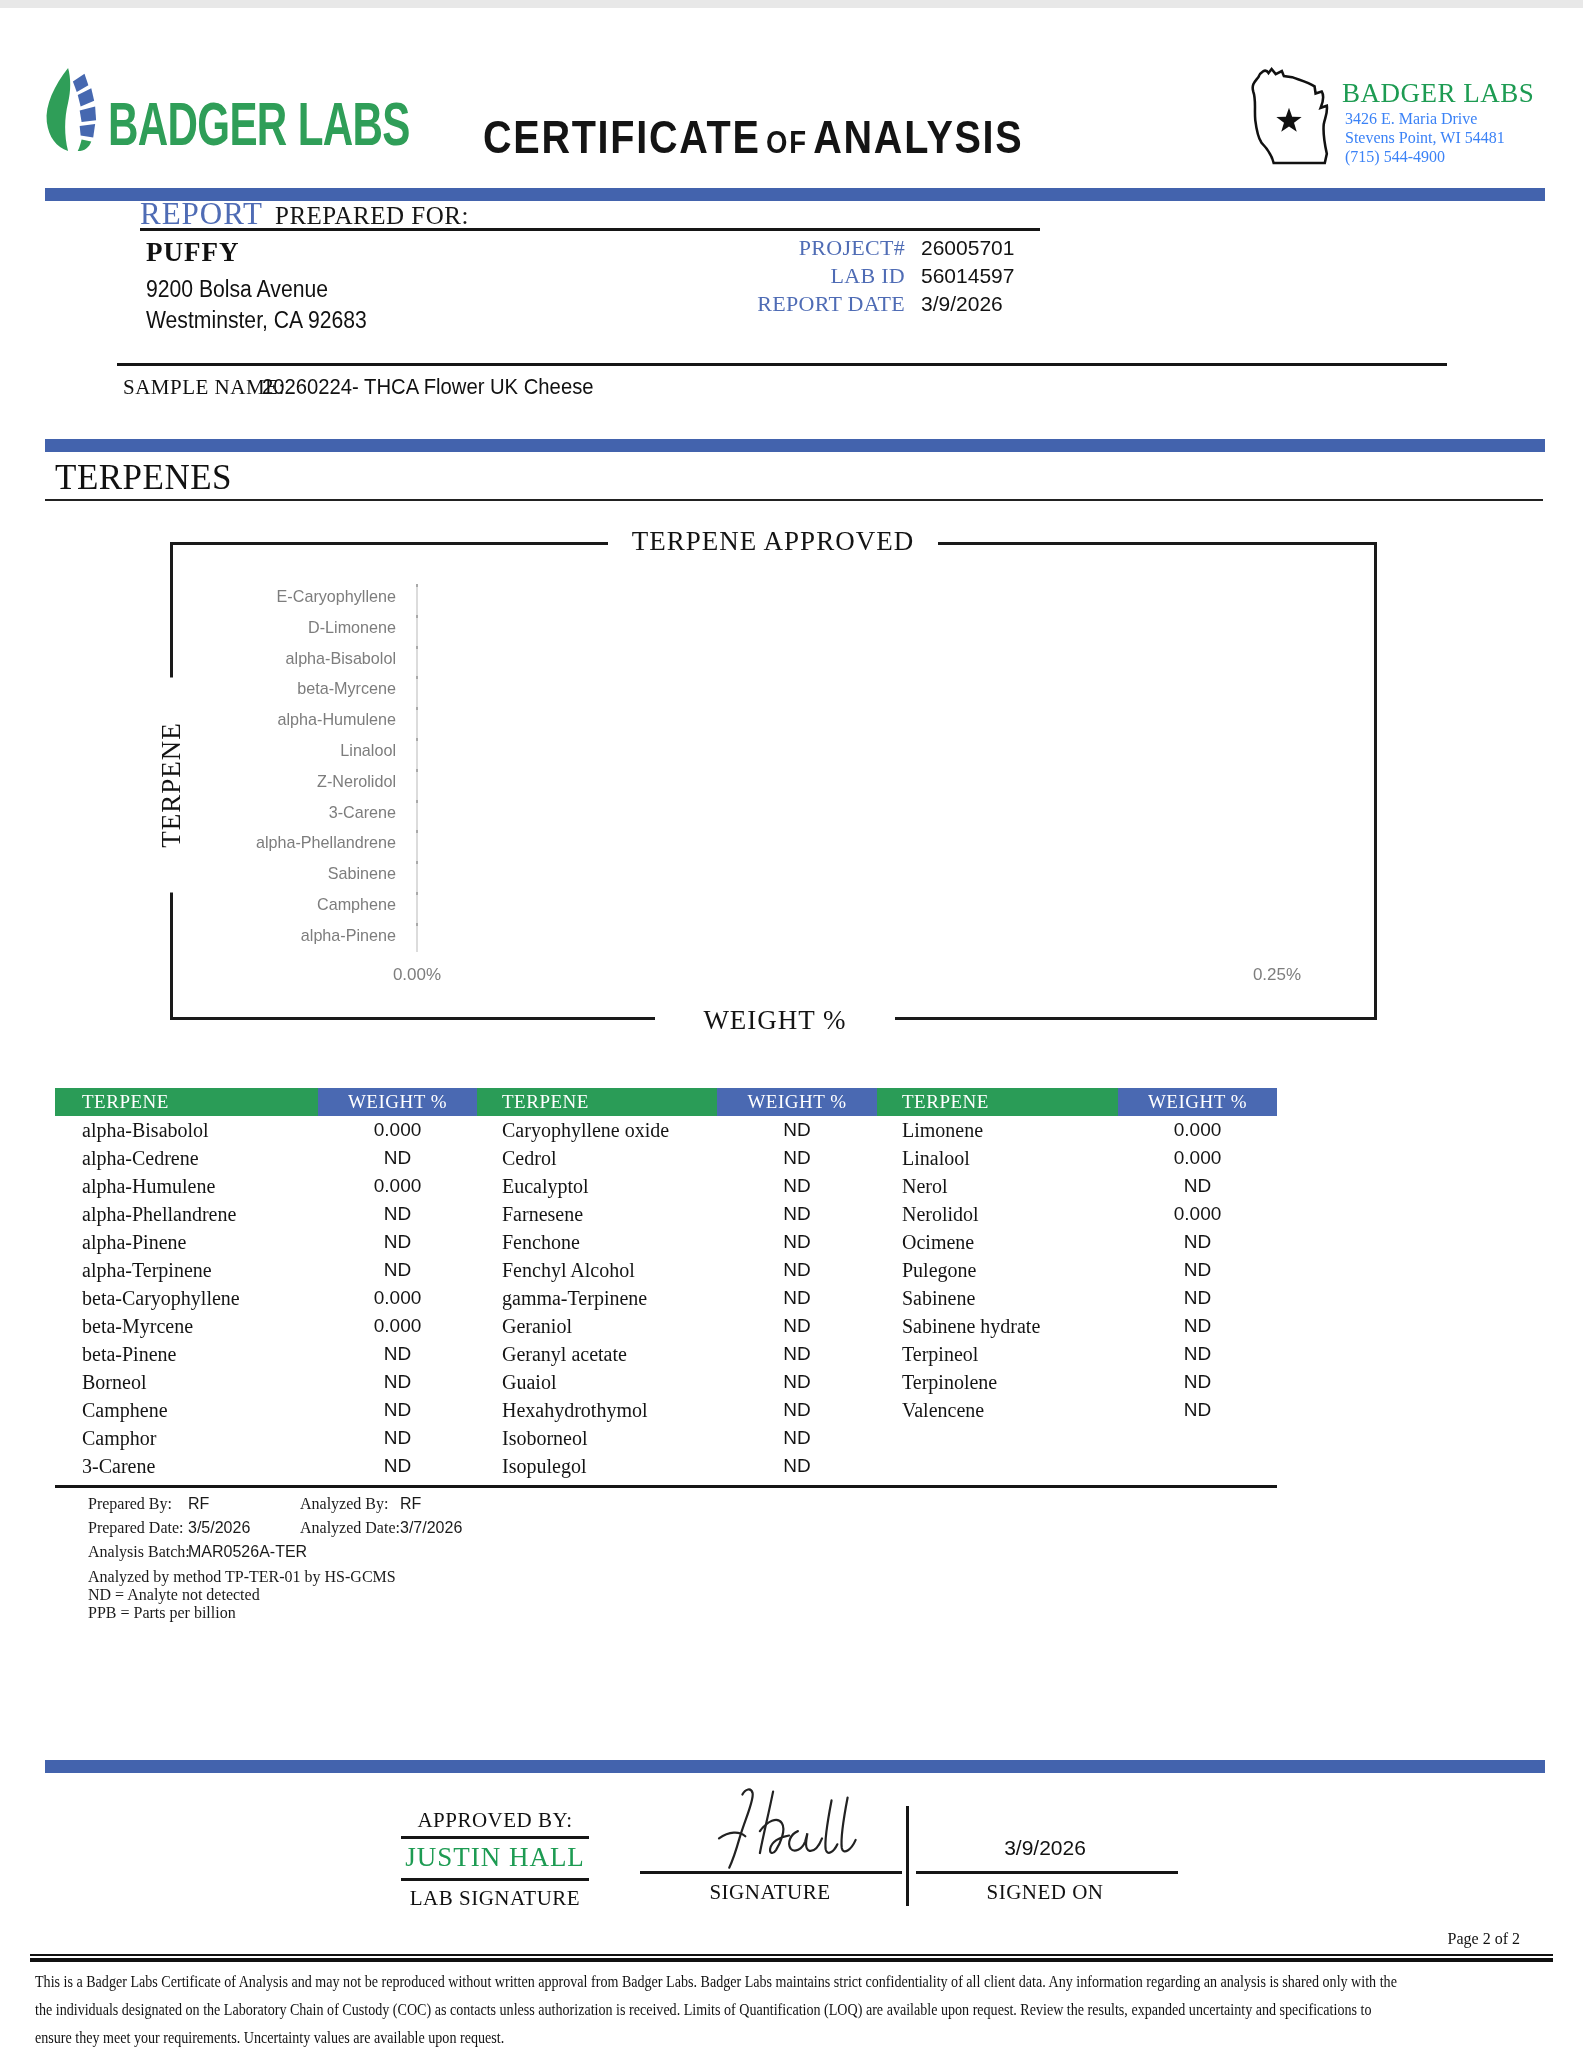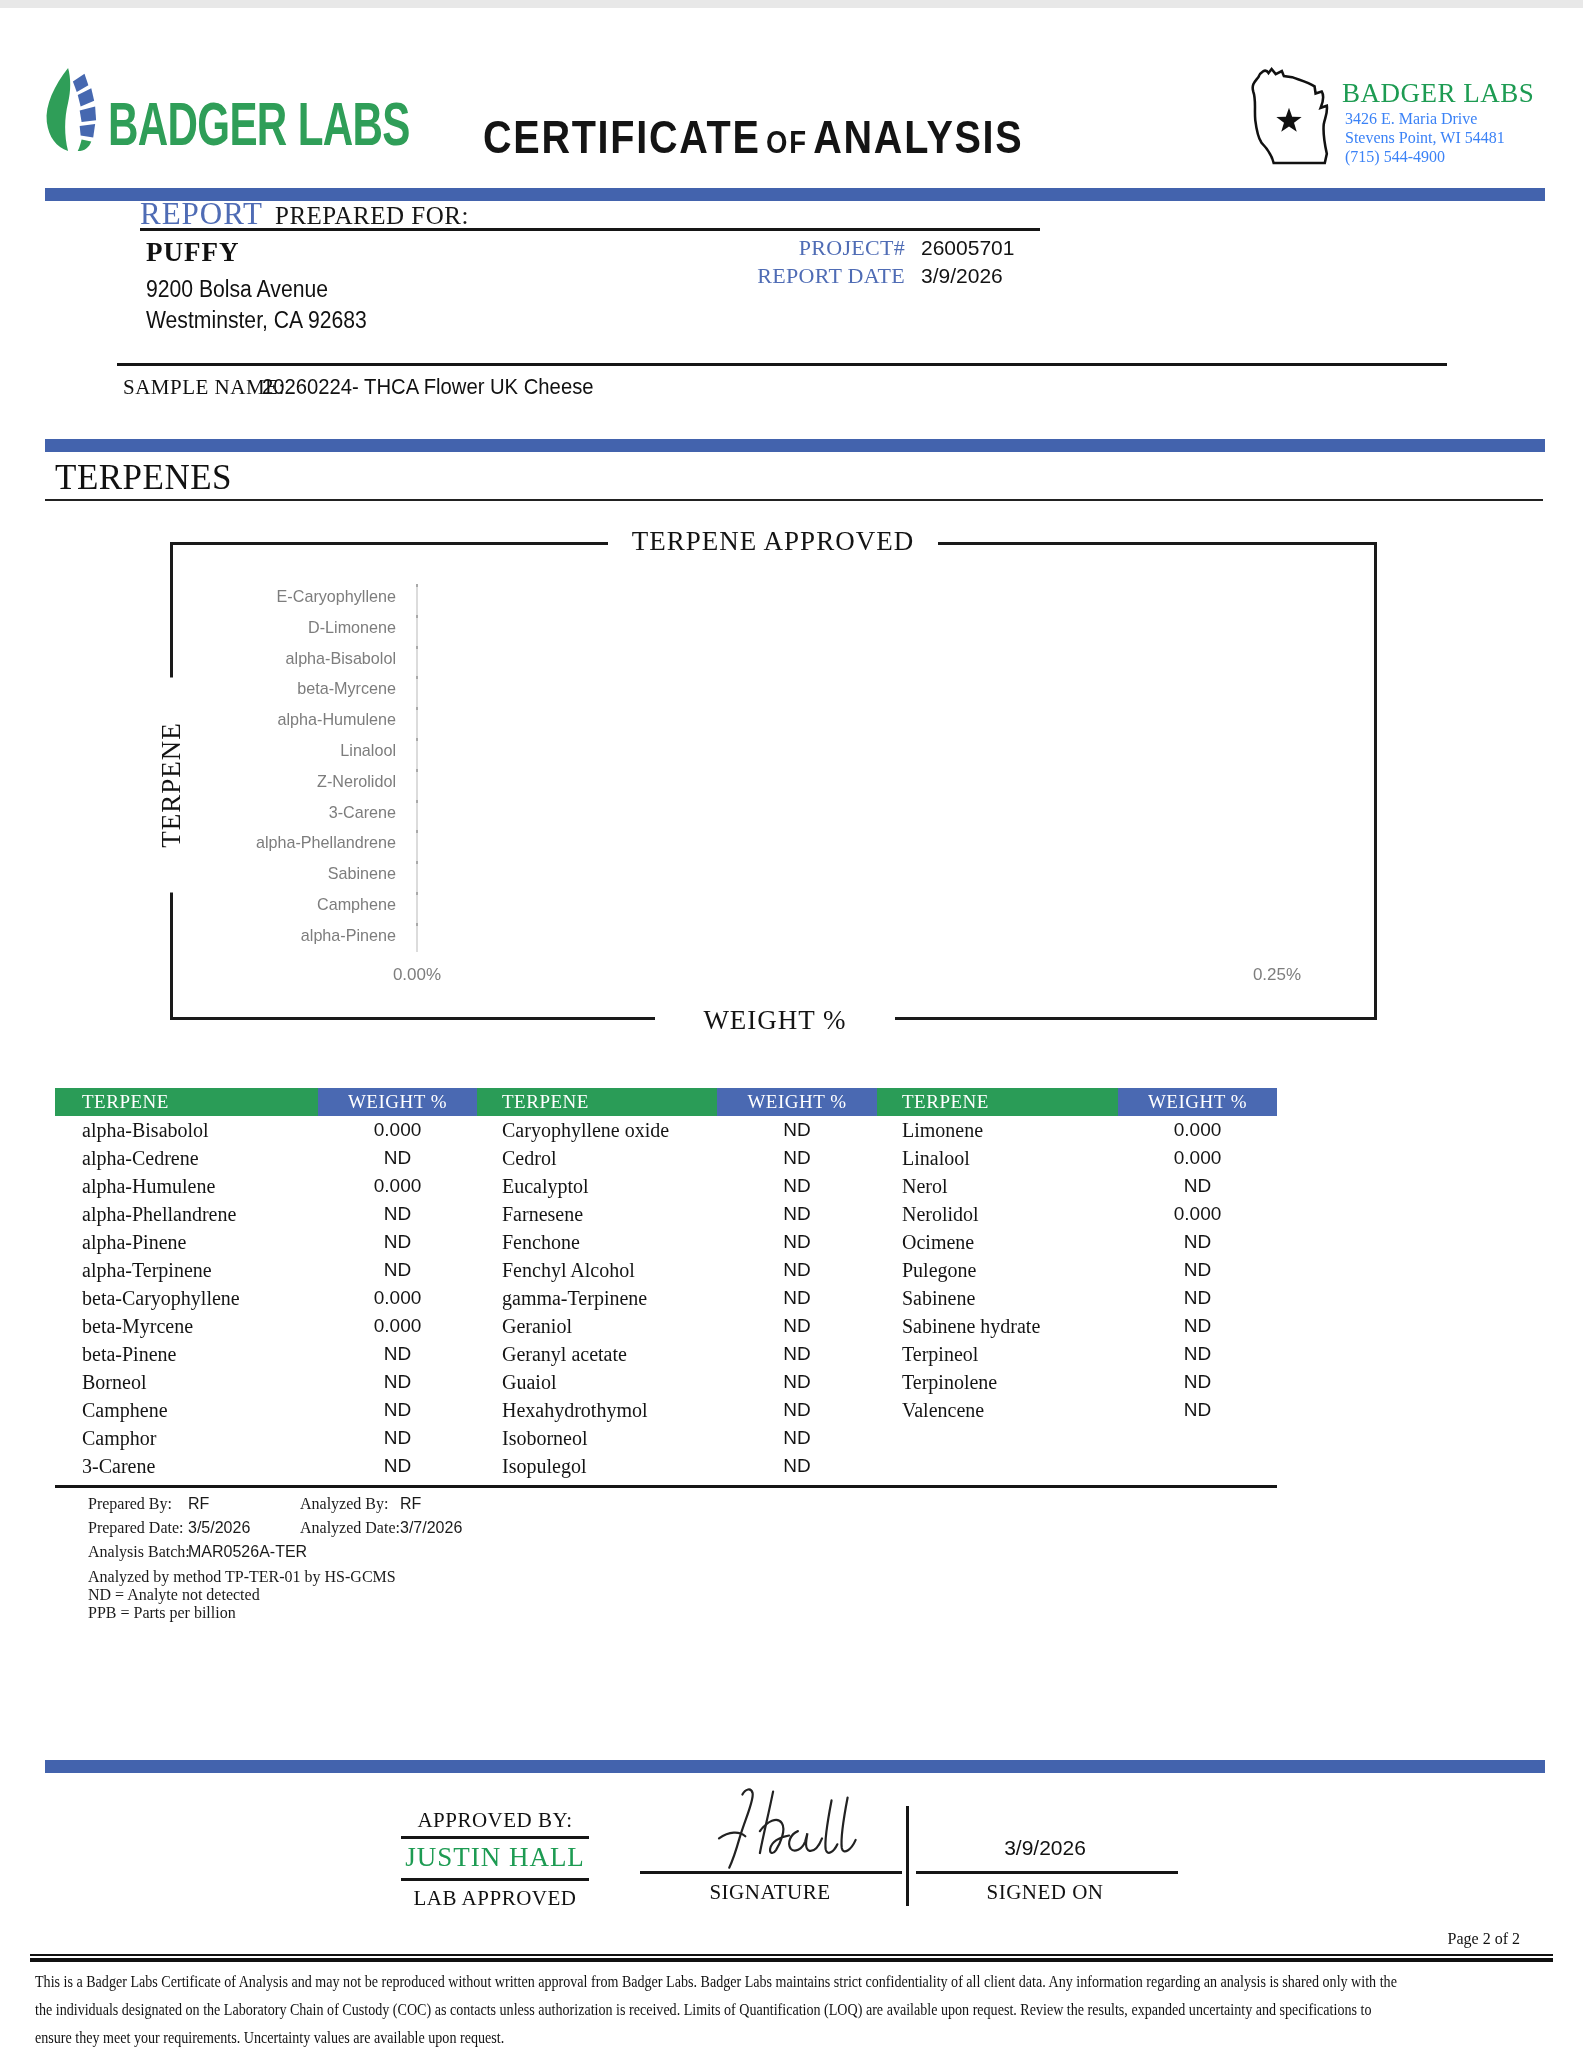--- a/index.html
+++ b/index.html
@@ -155,20 +155,24 @@
   <div class="abs client-name">PUFFY</div>
   <div class="abs client-a1 sans"><span class="cond">9200 Bolsa Avenue</span></div>
   <div class="abs client-a2 sans"><span class="cond">Westminster, CA 92683</span></div>
 
   <div class="abs fields">
       <div class="field-row">
       <span class="flabel">PROJECT#</span>
       <span class="fvalue">26005701</span>
     </div>
       <div class="field-row">
+      <span class="flabel">LAB ID</span>
+      <span class="fvalue">56014597</span>
+    </div>
+      <div class="field-row">
       <span class="flabel">REPORT DATE</span>
       <span class="fvalue">3/9/2026</span>
     </div>
     </div>
 
   <div class="abs rule-2"></div>
   <div class="abs sample-label">SAMPLE NAME:</div>
   <div class="abs sample-value sans"><span class="cond">20260224- THCA Flower UK Cheese</span></div>
 
   <div class="abs blue-bar" style="top:431px;"></div>
@@ -344,21 +348,21 @@
   <div class="abs note" style="left:88px;top:1578px;">ND = Analyte not detected</div>
   <div class="abs note" style="left:88px;top:1596px;">PPB = Parts per billion</div>
 
   <div class="abs blue-bar" style="top:1752px;"></div>
 
   <div class="abs approve-col">
     <div class="approve-label">APPROVED BY:</div>
     <div class="a-rule"></div>
     <div class="approver">JUSTIN HALL</div>
     <div class="a-rule"></div>
-    <div class="role">LAB APPROVED</div>
+    <div class="role">LAB SIGNATURE</div>
   </div>
 
   <svg class="abs sig-svg" viewBox="0 0 260 130" fill="none" stroke="#222" stroke-width="3" stroke-linecap="round">
     <path d="M58,22 C62,14 70,12 72,20 C74,30 62,55 54,82 C50,96 46,110 40,122"></path>
     <path d="M26,82 C40,72 54,72 62,79"></path>
     <path d="M100,18 C94,48 86,80 82,102"></path>
     <path d="M82,72 C92,58 106,52 112,61 C118,70 110,88 104,98 C100,104 95,103 96,96 C98,87 108,80 122,78"></path>
     <path d="M134,72 C124,76 119,88 124,96 C129,102 140,97 144,86 L147,75 C145,86 143,97 150,99 C157,100 163,92 167,82"></path>
     <path d="M180,30 C175,56 170,84 172,97 C174,106 183,101 188,90"></path>
     <path d="M202,26 C197,52 192,80 194,95 C196,105 207,98 213,84"></path>

